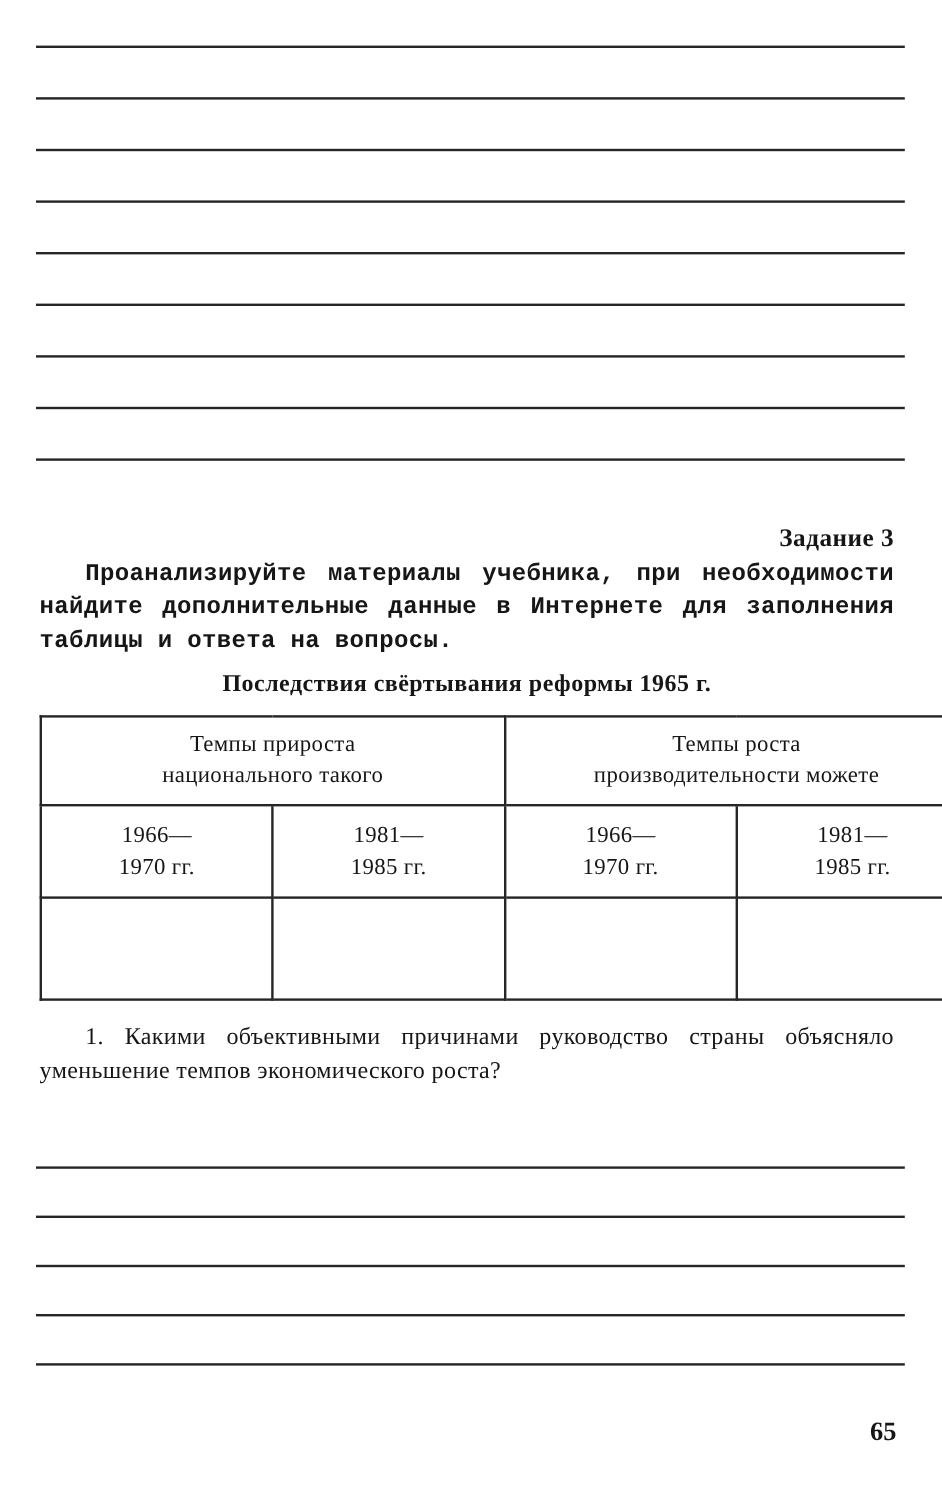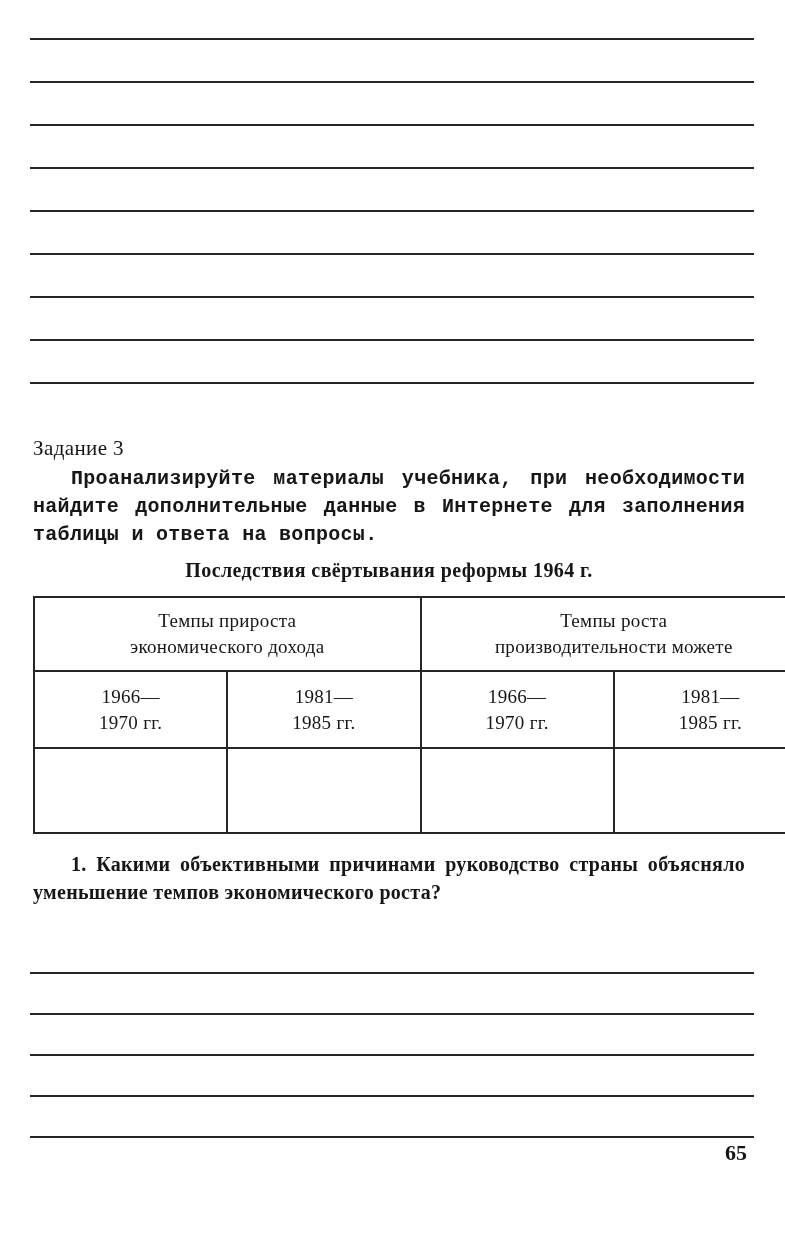--- a/index.html
+++ b/index.html
@@ -18,23 +18,24 @@
   .ruled-top { top: 38px; }
   .ruled-bottom { top: 972px; }
   .rule { height: 0; border-bottom: 2px solid #262626; }
   .ruled-top .rule { margin-bottom: 41px; }
   .ruled-bottom .rule { margin-bottom: 39px; }
 
   
   .content { position: absolute; top: 436px; left: 33px; width: 712px; }
   .task-title {
     font-size: 21px;
-    font-weight: 400;
+    font-weight: 700;
     letter-spacing: 0.4px;
     margin-bottom: 4px;
+    text-align: right;
   }
   .instruction {
     font-size: 20px;
     line-height: 28px;
     font-weight: 600;
     letter-spacing: 0.3px;
     text-indent: 38px;
     text-align: justify;
     font-family: Liberation Mono, monospace;
   }
@@ -61,28 +62,28 @@
     letter-spacing: 0.3px;
   }
   tr.row-groups th { height: 74px; }
   tr.row-periods th { height: 77px; }
   tr.row-empty td { height: 85px; }
 
   .questions { margin-top: 16px; }
   .question {
     font-size: 20px;
     line-height: 28px;
-    font-weight: 700;
+    font-weight: 400;
     letter-spacing: 0.3px;
     text-indent: 38px;
     text-align: justify;
   }
   .page-number {
     position: absolute;
-    top: 1140px;
+    top: 1180px;
     right: 38px;
     font-size: 22px;
     font-weight: 700;
   }
 </style>
 </head>
 <body>
 
 <div class="page">
 
@@ -96,28 +97,28 @@
     <div class="rule"></div>
     <div class="rule"></div>
     <div class="rule"></div>
   </div>
 
   <div class="content">
     <div class="task-title">Задание 3</div>
 
     <p class="instruction">Проанализируйте материалы учебника, при необходимости найдите дополнительные данные в Интернете для заполнения таблицы и ответа на вопросы.</p>
 
-    <div class="table-title">Последствия свёртывания реформы 1964 г.</div>
+    <div class="table-title">Последствия свёртывания реформы 1965 г.</div>
 
     <table class="fill-table">
       <tbody>
           <tr class="row-groups">
         <th colspan="2">
           <span>Темпы прироста</span><br>
-          <span>экономического дохода</span>
+          <span>национального такого</span>
         </th>
         <th colspan="2">
           <span>Темпы роста</span><br>
           <span>производительности можете</span>
         </th>
       </tr>
       <tr class="row-periods">
         <th>
           <span>1966—</span><br>
           <span>1970 гг.</span>

